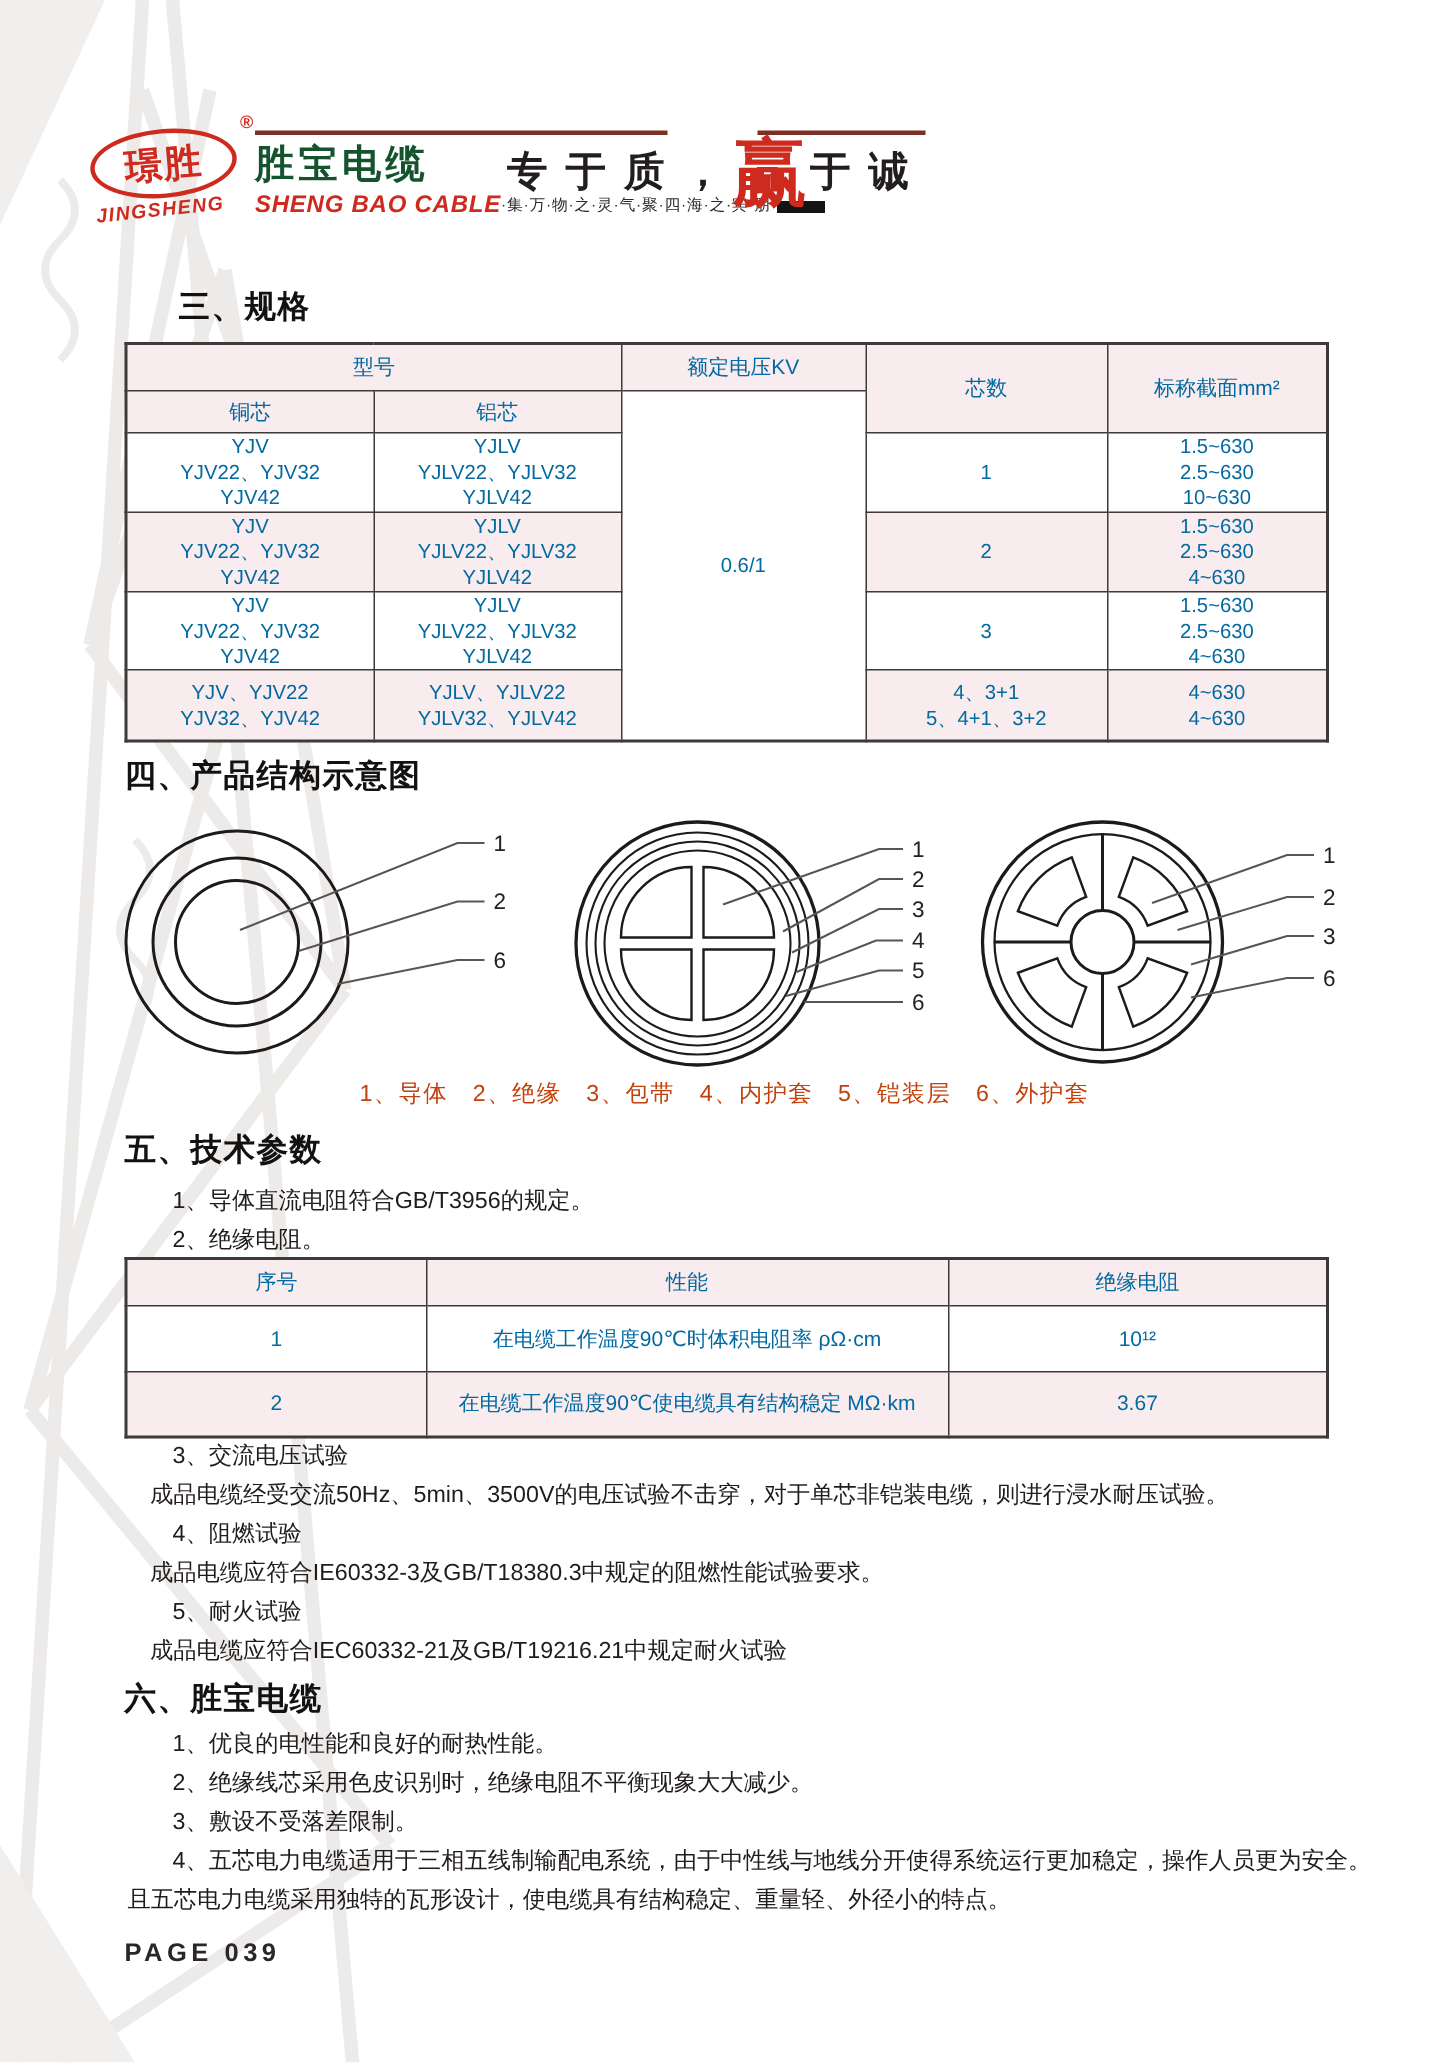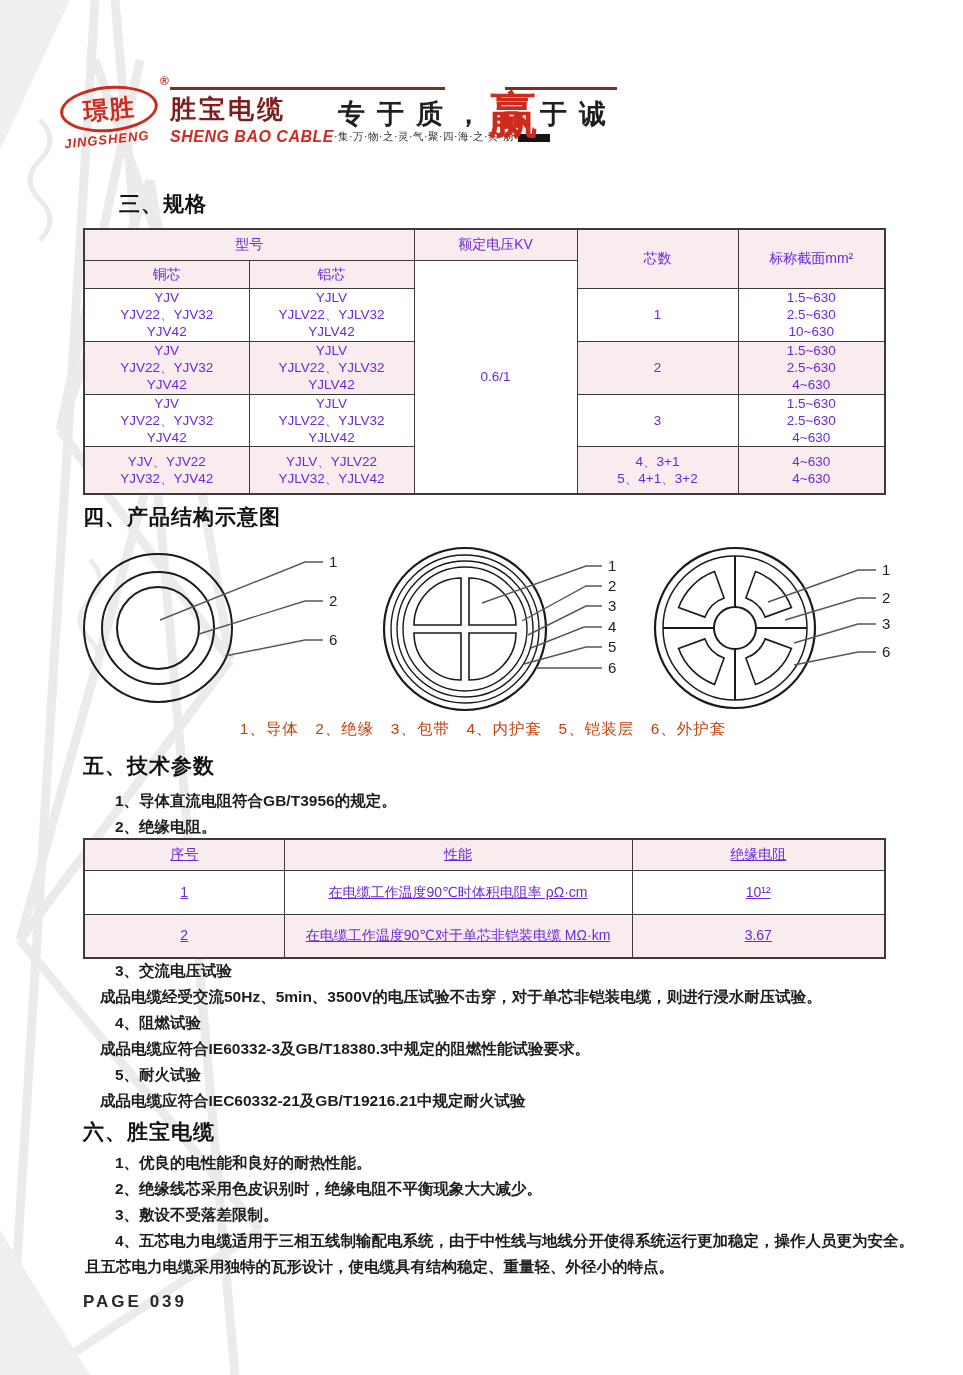--- a/index.html
+++ b/index.html
@@ -19,58 +19,58 @@
 
   .layer{position:absolute;z-index:1;}
 
   
   .logo-oval{position:absolute;left:60px;top:86px;width:98px;height:46px;border:3px solid var(--brand-red);
     border-radius:50%;display:flex;align-items:center;justify-content:center;transform:rotate(-5deg);}
   .logo-oval span{font-size:25px;font-weight:bold;color:var(--brand-red);letter-spacing:1px;}
   .logo-reg{position:absolute;left:160px;top:74px;font-size:12px;color:var(--brand-red);font-weight:bold;}
   .logo-sub{position:absolute;left:64px;top:132px;font-size:13px;font-weight:bold;font-style:italic;
     color:var(--brand-red);letter-spacing:1px;transform:rotate(-6deg);}
-  .brand{position:absolute;left:170px;top:92px;font-size:26px;font-weight:bold;color:#7f1d1d;letter-spacing:3px;}
+  .brand{position:absolute;left:170px;top:92px;font-size:26px;font-weight:bold;color:#14532d;letter-spacing:3px;}
   .brand-row{position:absolute;left:170px;top:128px;display:flex;align-items:center;gap:0;white-space:nowrap;}
   .brand-en{font-size:16px;font-weight:bold;font-style:italic;color:var(--brand-red);letter-spacing:.5px;}
   .tagline{font-size:10.5px;color:#2d2a2a;letter-spacing:.5px;}
   .hbar{width:32px;height:8px;background:#161314;margin-top:2px;}
   .rule{position:absolute;height:3px;background:var(--maroon);}
   .rule-a{left:170px;top:87px;width:275px;}
   .rule-b{left:505px;top:87px;width:112px;}
   .slogan{position:absolute;left:338px;top:96px;display:flex;align-items:flex-start;white-space:nowrap;}
   .slogan .zh{font-size:27px;font-weight:bold;color:#221e1e;letter-spacing:12px;}
   .slogan .win{font-size:50px;line-height:46px;font-weight:bold;color:var(--brand-red);
     font-family:"Liberation Serif","DejaVu Serif",serif;margin:-4px 2px 0 -6px;}
 
   
   .sec-title{position:absolute;left:83px;font-size:21px;font-weight:bold;color:#141111;letter-spacing:1px;}
   .bodyline{font-size:15.5px;color:#201c1b;line-height:26px;}
-  .notes{position:absolute;left:83px;width:840px;font-weight:bold;}
+  .notes{position:absolute;left:83px;width:840px;}
   .notes .indent{padding-left:32px;}
   .notes .para{padding-left:17px;}
   .notes .flush{padding-left:2px;}
 
   
   table{border-collapse:collapse;table-layout:fixed;}
   .dtable{position:absolute;left:83px;width:801px;border:2px solid var(--border);}
   .dtable td{border:1.5px solid var(--border);text-align:center;vertical-align:middle;
-    font-size:13.5px;line-height:17px;white-space:pre-line;color:#6d28d9;}
+    font-size:13.5px;line-height:17px;white-space:pre-line;color:#0369a1;}
   .dtable .h{background:var(--pink);font-size:14px;}
   .dtable .p{background:var(--pink);}
   .dtable .w{background:#fff;}
   .spec{top:228px;}
   .spec tr.hr1 td{height:31px;}
   .spec tr.hr2 td{height:28px;}
   .spec tr.r13{height:53px;}
   .spec tr.r24{height:48px;}
   .tech{top:838px;}
   .tech tr.th td{height:31px;}
   .tech tr.tr{height:44px;}
-  .tech td{font-size:14px;text-decoration:underline;}
+  .tech td{font-size:14px;}
 
   
   .diag{position:absolute;}
   .diag text{font-size:15px;fill:#262120;font-family:"Liberation Sans","DejaVu Sans",sans-serif;}
   .caption{position:absolute;left:83px;top:719px;width:800px;text-align:center;
     font-size:15.5px;color:#c2410c;letter-spacing:1px;}
 
   .footer{position:absolute;left:83px;top:1292px;font-size:17px;font-weight:bold;
     letter-spacing:3px;color:#2b2726;}
 </style>
@@ -278,21 +278,21 @@
         <td class="h">性能</td>
         <td class="h">绝缘电阻</td>
       </tr>
       <tr class="tr">
         <td class="w">1</td>
         <td class="w">在电缆工作温度90℃时体积电阻率 ρΩ·cm</td>
         <td class="w">10¹²</td>
       </tr>
       <tr class="tr">
         <td class="p">2</td>
-        <td class="p">在电缆工作温度90℃对于单芯非铠装电缆 MΩ·km</td>
+        <td class="p">在电缆工作温度90℃使电缆具有结构稳定 MΩ·km</td>
         <td class="p">3.67</td>
       </tr>
     </tbody>
   </table>
 
   <div class="notes layer" style="top:958px;">
     <div class="bodyline indent">3、交流电压试验</div>
     <div class="bodyline para">成品电缆经受交流50Hz、5min、3500V的电压试验不击穿，对于单芯非铠装电缆，则进行浸水耐压试验。</div>
     <div class="bodyline indent">4、阻燃试验</div>
     <div class="bodyline para">成品电缆应符合IE60332-3及GB/T18380.3中规定的阻燃性能试验要求。</div>

